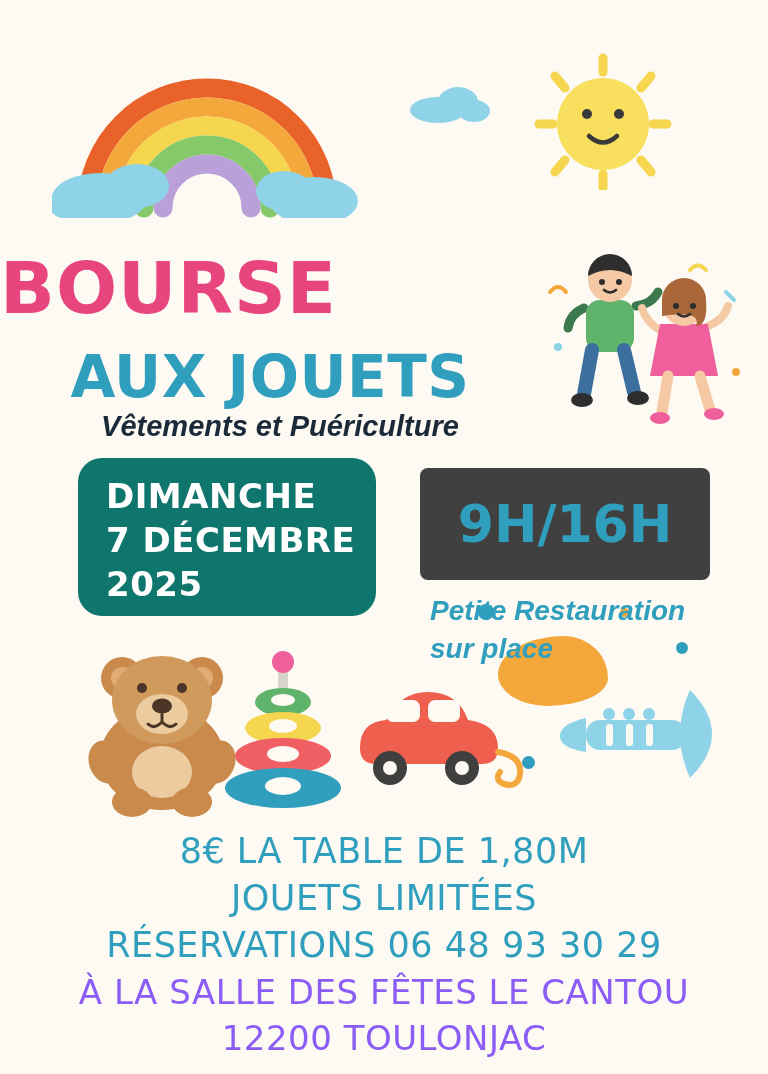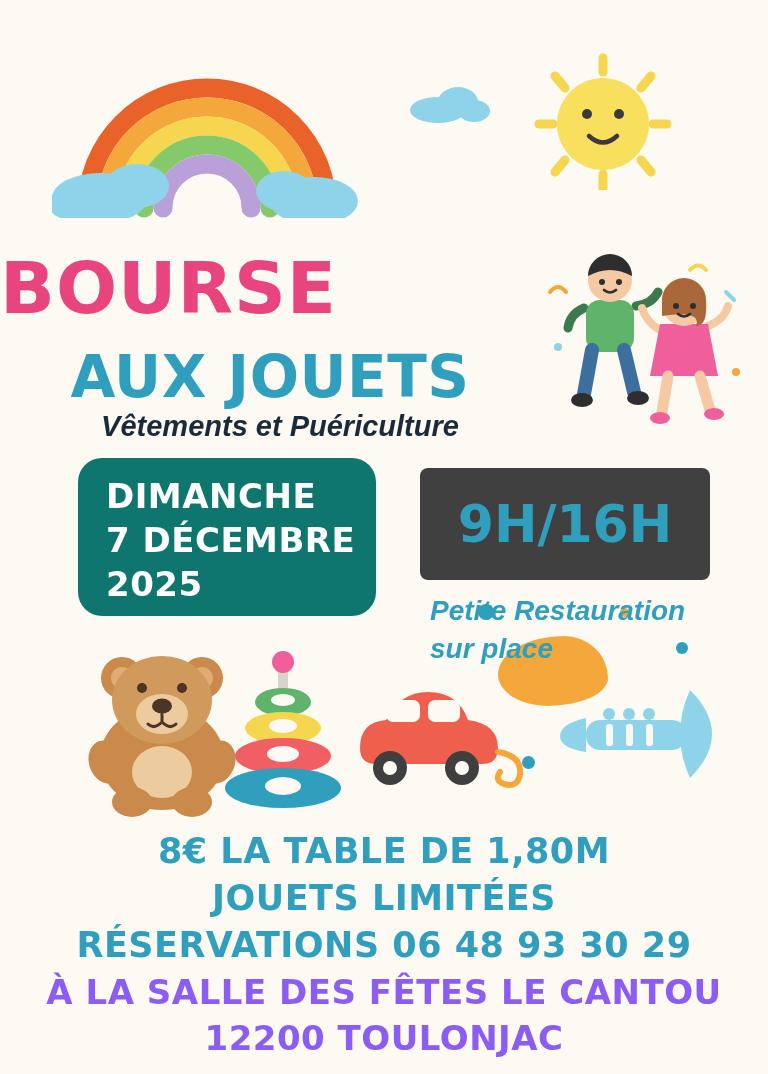--- a/index.html
+++ b/index.html
@@ -172,21 +172,21 @@
   }
 
   .footer {
     position: absolute;
     left: 0;
     top: 828px;
     width: 768px;
     text-align: center;
   }
   .f-line {
-    font-weight: bold;
+    font-weight: normal;
     font-family: "DejaVu Sans", sans-serif;
     letter-spacing: .5px;
   }
   .f-teal {
     color: #2f9fbd;
     font-size: 35px;
     line-height: 47px;
   }
   .f-orange {
     color: #8b5cf6;

